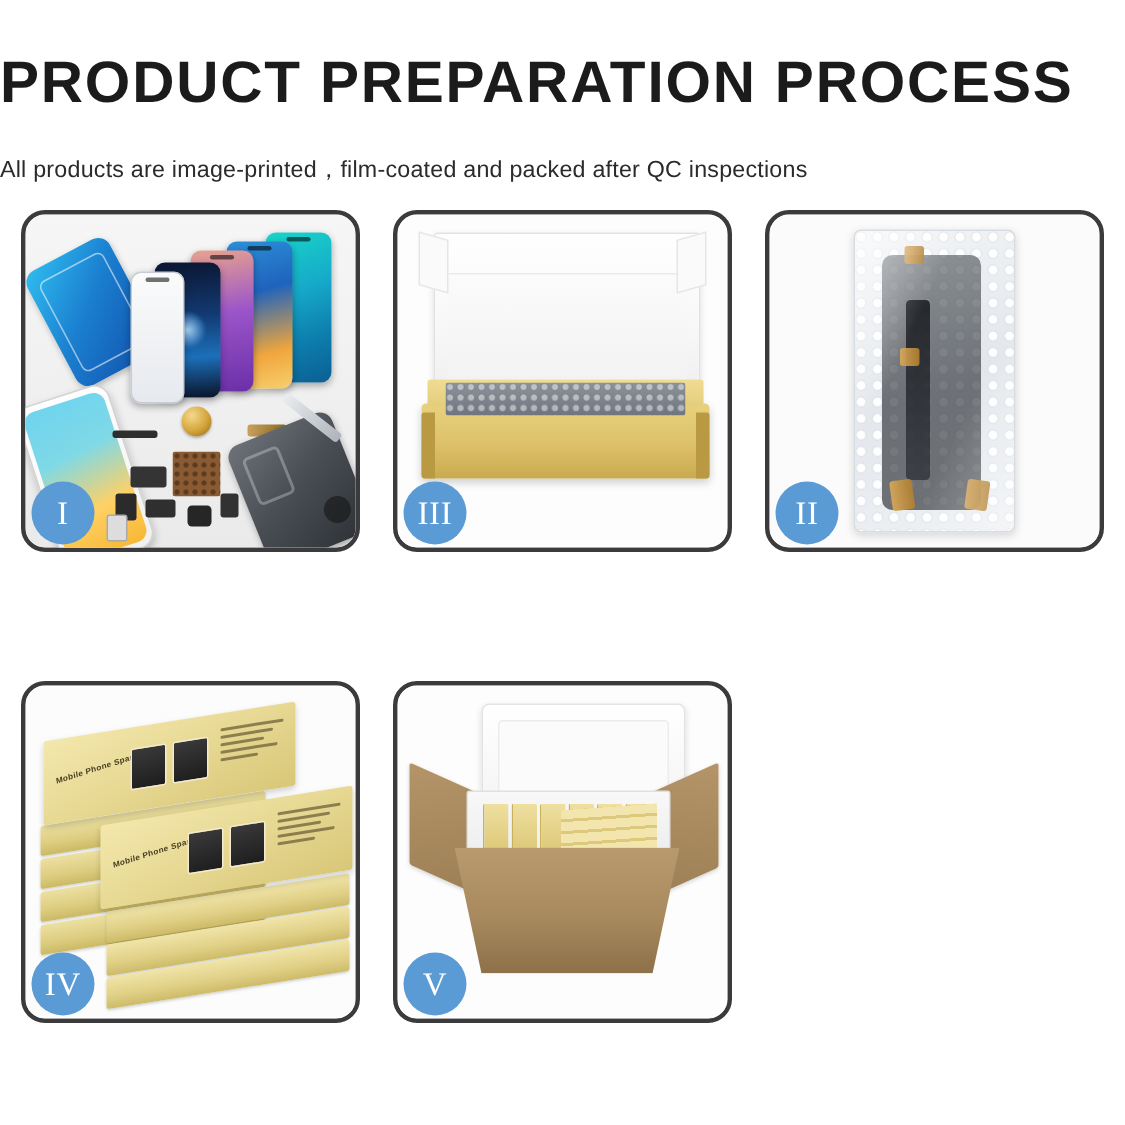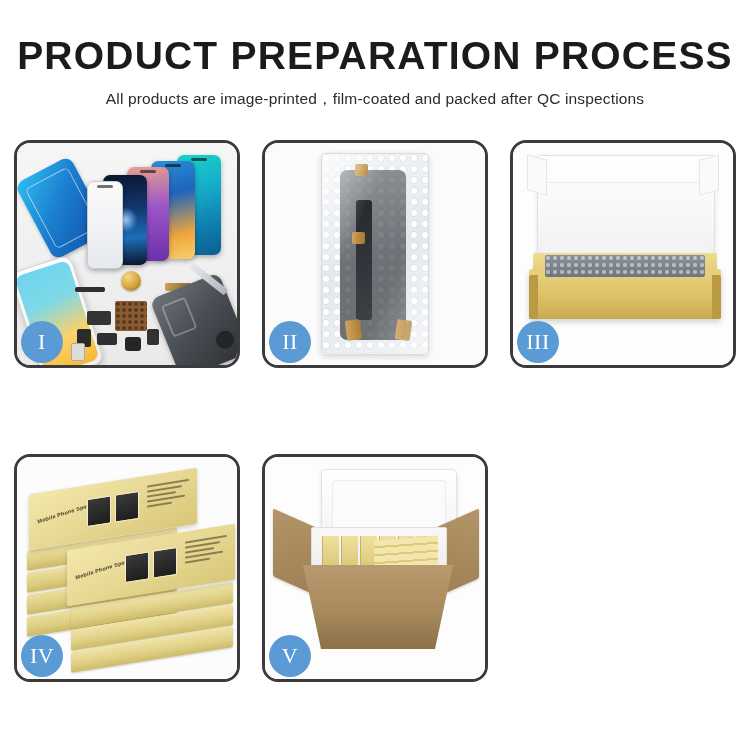--- a/index.html
+++ b/index.html
@@ -6,27 +6,27 @@
   body{
     width:750px;height:750px;
     background:#ffffff;
     font-family:"Liberation Sans", sans-serif;
     overflow:hidden;
     position:relative;
   }
   .page{width:750px;height:750px;position:relative;}
 
   
-  .header{padding-top:36px;text-align:center;}
+  .header{padding-top:36px;}
   .title{
     font-size:39px;font-weight:700;letter-spacing:1.2px;
     color:#1b1b1b;line-height:1.05;white-space:nowrap;
   }
   .subtitle{
-    margin-top:12px;font-size:15.5px;color:#2b2b2b;
+    margin-top:26px;font-size:15.5px;color:#2b2b2b;
     letter-spacing:.15px;white-space:nowrap;
   }
 
   
   .grid{
     position:absolute;left:14px;top:140px;
     width:722px;
     display:grid;
     grid-template-columns:repeat(3,226px);
     grid-template-rows:repeat(2,228px);
@@ -368,47 +368,47 @@
           <div class="flexI"></div>
         </div>
         <div class="housing"></div>
         <div class="tweezer"></div>
       </div>
       <div class="badge">I</div>
     </div>
 
     <div class="panel">
       <div class="scene">
+        <div class="p3bg"></div>
+        <div class="foam-lid"></div>
+        <div class="foam-flapL"></div>
+        <div class="foam-flapR"></div>
+        <div class="kraft-tray">
+          <div class="grey-wrap"></div>
+          <div class="tray-endL"></div>
+          <div class="tray-endR"></div>
+        </div>
+      </div>
+      <div class="badge">III</div>
+    </div>
+
+    <div class="panel">
+      <div class="scene">
         <div class="p2bg"></div>
         <div class="bubblebag">
           <div class="inner-part"></div>
           <div class="strip"></div>
           <div class="tape tape1"></div>
           <div class="tape tape2"></div>
           <div class="tape tape3"></div>
           <div class="tape tape4"></div>
           <div class="bubble-sheen"></div>
         </div>
       </div>
       <div class="badge">II</div>
-    </div>
-
-    <div class="panel">
-      <div class="scene">
-        <div class="p3bg"></div>
-        <div class="foam-lid"></div>
-        <div class="foam-flapL"></div>
-        <div class="foam-flapR"></div>
-        <div class="kraft-tray">
-          <div class="grey-wrap"></div>
-          <div class="tray-endL"></div>
-          <div class="tray-endR"></div>
-        </div>
-      </div>
-      <div class="badge">III</div>
     </div>
 
     <div class="panel">
       <div class="scene">
         <div class="p4bg"></div>
         <div class="stack">
           <div class="sbox sb-l sb-l1"></div>
           <div class="sbox sb-l sb-l2"></div>
           <div class="sbox sb-l sb-l3"></div>
           <div class="sbox sb-l sb-l4"></div>

